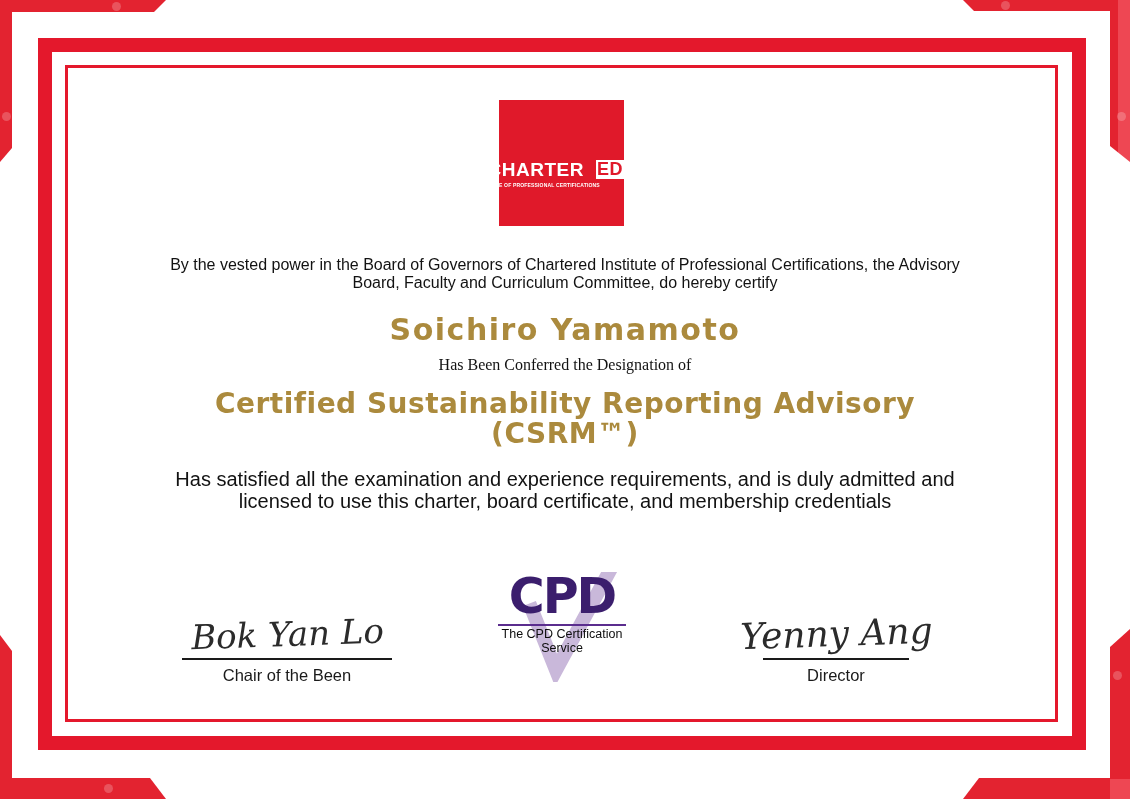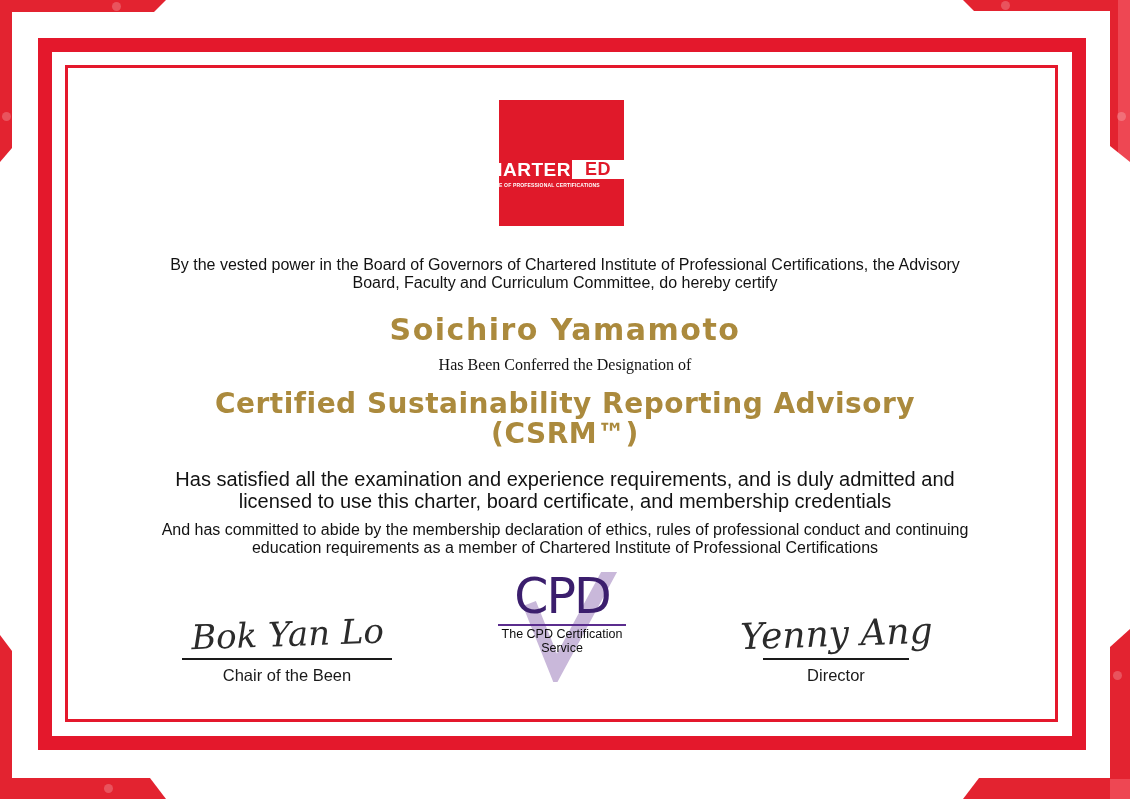--- a/index.html
+++ b/index.html
@@ -62,21 +62,21 @@
     display:flex;flex-direction:column;align-items:flex-end;justify-content:center;
   }
   .logo-word{
     margin-top:22px;
     color:#ffffff;font-weight:bold;font-size:19px;letter-spacing:0.5px;
     font-family:"Liberation Sans",sans-serif;white-space:nowrap;
     display:flex;align-items:center;
   }
   .logo-word .hl{
     background:#ffffff;color:var(--logo-red);
-    padding:0 13px;margin-left:1px;font-size:18px;line-height:19px;
+    padding:0 1px;margin-left:12px;font-size:18px;line-height:19px;
   }
   .logo-sub{
     color:#ffffff;font-size:7px;letter-spacing:0.2px;white-space:nowrap;
     transform:scale(0.72);transform-origin:center top;margin-top:2px;font-weight:bold;
   }
 
   
   .txt{position:absolute;text-align:center;margin-top:13px;}
   .intro{left:145px;top:243px;width:840px;font-size:16px;line-height:1.12;color:#121212;}
   .name{
@@ -107,21 +107,21 @@
   .sig-left .sig-line{margin-left:15px;margin-right:15px;}
   .sig-right{left:741px;top:584px;width:190px;}
   .sig-right .sig-line{margin-left:22px;margin-right:22px;}
   .sig-right .sig-script{font-size:36px;}
 
   
   .cpd{position:absolute;left:482px;top:572px;width:160px;text-align:center;}
   .cpd-check{position:absolute;left:22px;top:0;z-index:0;}
   .cpd-acronym{
     position:relative;z-index:1;
-    font-family:"DejaVu Sans",sans-serif;font-weight:normal;
+    font-family:"DejaVu Sans",sans-serif;font-weight:bold;
     font-size:49px;line-height:1.0;letter-spacing:-2px;color:var(--purple);
   }
   .cpd-certified{
     position:relative;z-index:1;
     font-family:"Liberation Serif",serif;
     font-size:21px;letter-spacing:3px;color:#0c0c0c;margin-top:1px;white-space:nowrap;
   }
   .cpd-rule{width:128px;height:2px;background:#5b2d8e;margin:3px auto 2px auto;position:relative;z-index:1;}
   .cpd-service{position:relative;z-index:1;font-size:12.5px;line-height:1.1;color:#0c0c0c;}
 </style>
@@ -160,21 +160,20 @@
         <span class="hl">ED</span>
     </div>
     <div class="logo-sub">INSTITUTE OF PROFESSIONAL CERTIFICATIONS</div>
   </div>
 
   <div class="txt intro">By the vested power in the Board of Governors of Chartered Institute of Professional Certifications, the Advisory Board, Faculty and Curriculum Committee, do hereby certify</div>
   <div class="txt name">Soichiro Yamamoto</div>
   <div class="txt conferred">Has Been Conferred the Designation of</div>
   <div class="txt designation">Certified Sustainability Reporting Advisory (CSRM™)</div>
   <div class="txt statement1">Has satisfied all the examination and experience requirements, and is duly admitted and licensed to use this charter, board certificate, and membership credentials</div>
-  <div class="txt statement2">And has committed to abide by the membership declaration of ethics, rules of professional conduct and continuing education requirements as a member of Chartered Institute of Professional Certifications</div>
 
   <div class="sig sig-left">
     <div class="sig-script">Bok Yan Lo</div>
     <div class="sig-line"></div>
     <div class="sig-title">Chair of the Been</div>
   </div>
 
   <div class="cpd">
     <svg class="cpd-check" width="120" height="110" viewBox="0 0 120 110">
       <path d="M28 38 L52 98 L104 2" fill="none" stroke="#c9b8da" stroke-width="14" stroke-linecap="square"></path>

